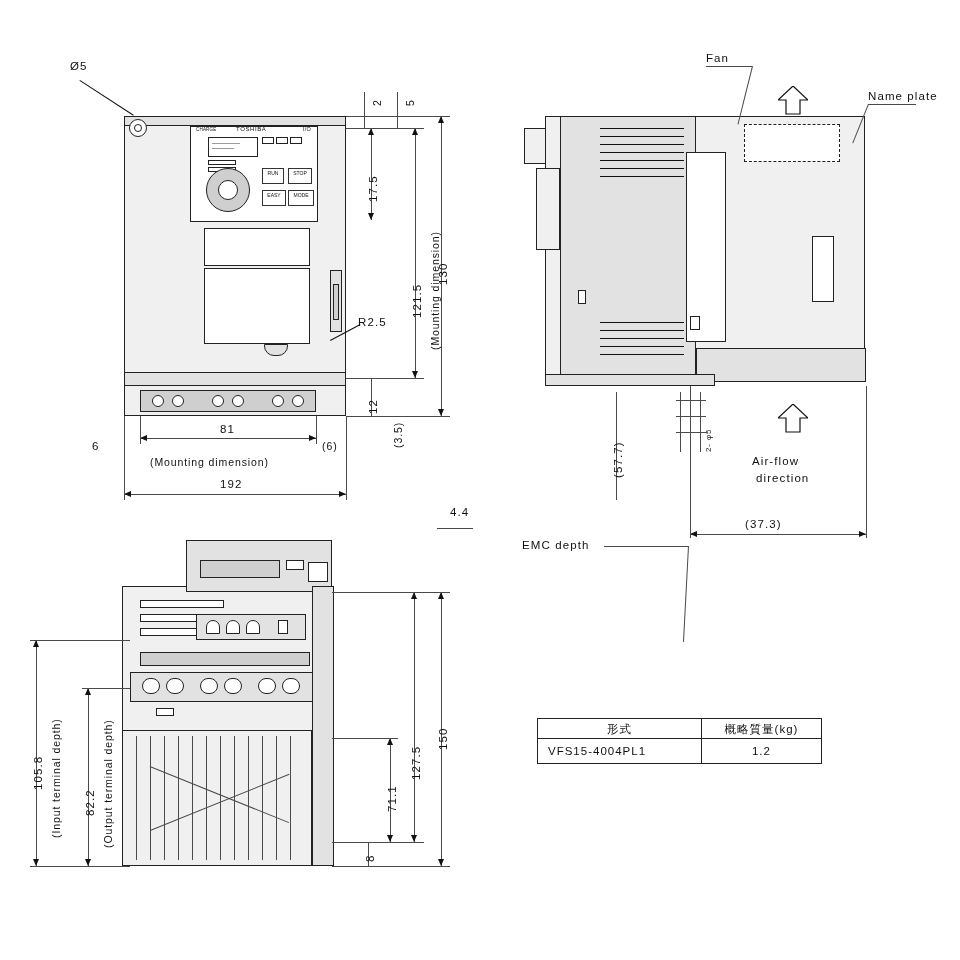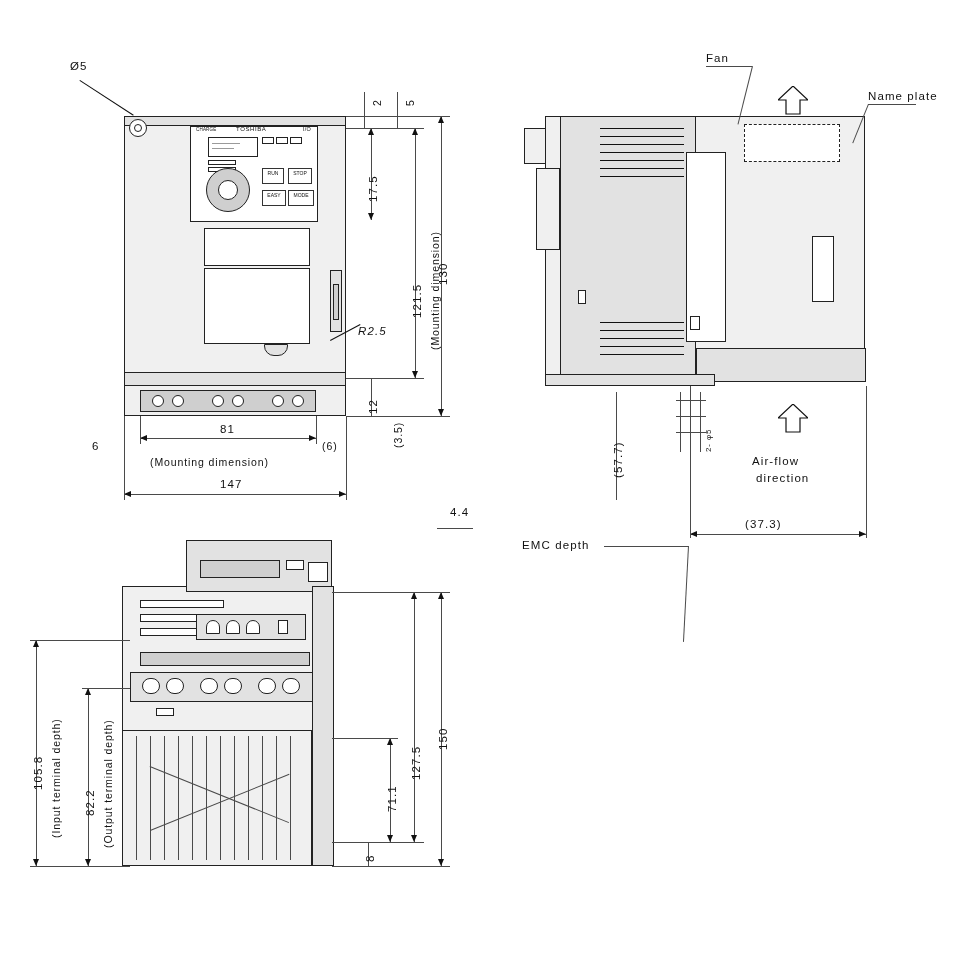--- a/index.html
+++ b/index.html
@@ -80,21 +80,21 @@
   <div class="box fill-m" style="left:124px;top:372px;width:222px;height:14px;"></div>
   <div class="box fill-d" style="left:140px;top:390px;width:176px;height:22px;"></div>
   <div class="box fill-w" style="left:152px;top:395px;width:12px;height:12px;border-radius:50%;"></div>
   <div class="box fill-w" style="left:172px;top:395px;width:12px;height:12px;border-radius:50%;"></div>
   <div class="box fill-w" style="left:212px;top:395px;width:12px;height:12px;border-radius:50%;"></div>
   <div class="box fill-w" style="left:232px;top:395px;width:12px;height:12px;border-radius:50%;"></div>
   <div class="box fill-w" style="left:272px;top:395px;width:12px;height:12px;border-radius:50%;"></div>
   <div class="box fill-w" style="left:292px;top:395px;width:12px;height:12px;border-radius:50%;"></div>
 
   <div class="ln h" style="left:330px;top:340px;width:34px;transform:rotate(-28deg);transform-origin:0 0;"></div>
-  <div class="lbl" style="left:358px;top:325px;font-style:italic;">R2.5</div>
+  <div class="lbl" style="left:358px;top:316px;">R2.5</div>
 
   <div class="ln v thin" style="left:441px;top:116px;height:300px;"></div>
   <div class="arrowU" style="left:438px;top:116px;"></div>
   <div class="arrowD" style="left:438px;top:409px;"></div>
   <div class="lbl vert" style="left:437px;top:285px;">130</div>
 
   <div class="ln v thin" style="left:415px;top:128px;height:250px;"></div>
   <div class="arrowU" style="left:412px;top:128px;"></div>
   <div class="arrowD" style="left:412px;top:371px;"></div>
   <div class="lbl vert" style="left:411px;top:318px;">121.5</div>
@@ -123,21 +123,21 @@
   <div class="arrowL" style="left:140px;top:435px;"></div>
   <div class="arrowR" style="left:309px;top:435px;"></div>
   <div class="lbl" style="left:220px;top:423px;">81</div>
   <div class="lbl sm" style="left:150px;top:456px;">(Mounting dimension)</div>
   <div class="lbl" style="left:92px;top:440px;">6</div>
   <div class="lbl sm" style="left:322px;top:440px;">(6)</div>
 
   <div class="ln h thin" style="left:124px;top:494px;width:222px;"></div>
   <div class="arrowL" style="left:124px;top:491px;"></div>
   <div class="arrowR" style="left:339px;top:491px;"></div>
-  <div class="lbl" style="left:220px;top:478px;">147</div>
+  <div class="lbl" style="left:220px;top:478px;">192</div>
   <div class="ln v thin" style="left:124px;top:416px;height:84px;"></div>
   <div class="ln v thin" style="left:346px;top:416px;height:84px;"></div>
   <div class="ln v thin" style="left:140px;top:416px;height:28px;"></div>
   <div class="ln v thin" style="left:316px;top:416px;height:28px;"></div>
 
   <div class="box fill-l" style="left:545px;top:116px;width:320px;height:264px;"></div>
   <div class="box fill-m" style="left:560px;top:116px;width:136px;height:264px;"></div>
 
   <div class="louver" style="left:600px;top:128px;width:84px;"></div>
   <div class="louver" style="left:600px;top:136px;width:84px;"></div>
@@ -281,16 +281,24 @@
   <div class="arrowD" style="left:85px;top:859px;"></div>
   <div class="lbl vert" style="left:84px;top:816px;">82.2</div>
   <div class="lbl vert sm" style="left:102px;top:848px;">(Output terminal depth)</div>
 
   <div class="ln h thin" style="left:30px;top:640px;width:100px;"></div>
   <div class="ln h thin" style="left:82px;top:688px;width:48px;"></div>
   <div class="ln h thin" style="left:30px;top:866px;width:100px;"></div>
 
   <table id="masstable">
     <tbody>
+        <tr>
+      <th class="hdr">形式</th>
+      <th class="hdr">概略質量(kg)</th>
+    </tr>
+    <tr>
+      <td class="model">VFS15-4004PL1</td>
+      <td>1.2</td>
+    </tr>
   </tbody>
     </table>
 
 </div>
 
 </body></html>

